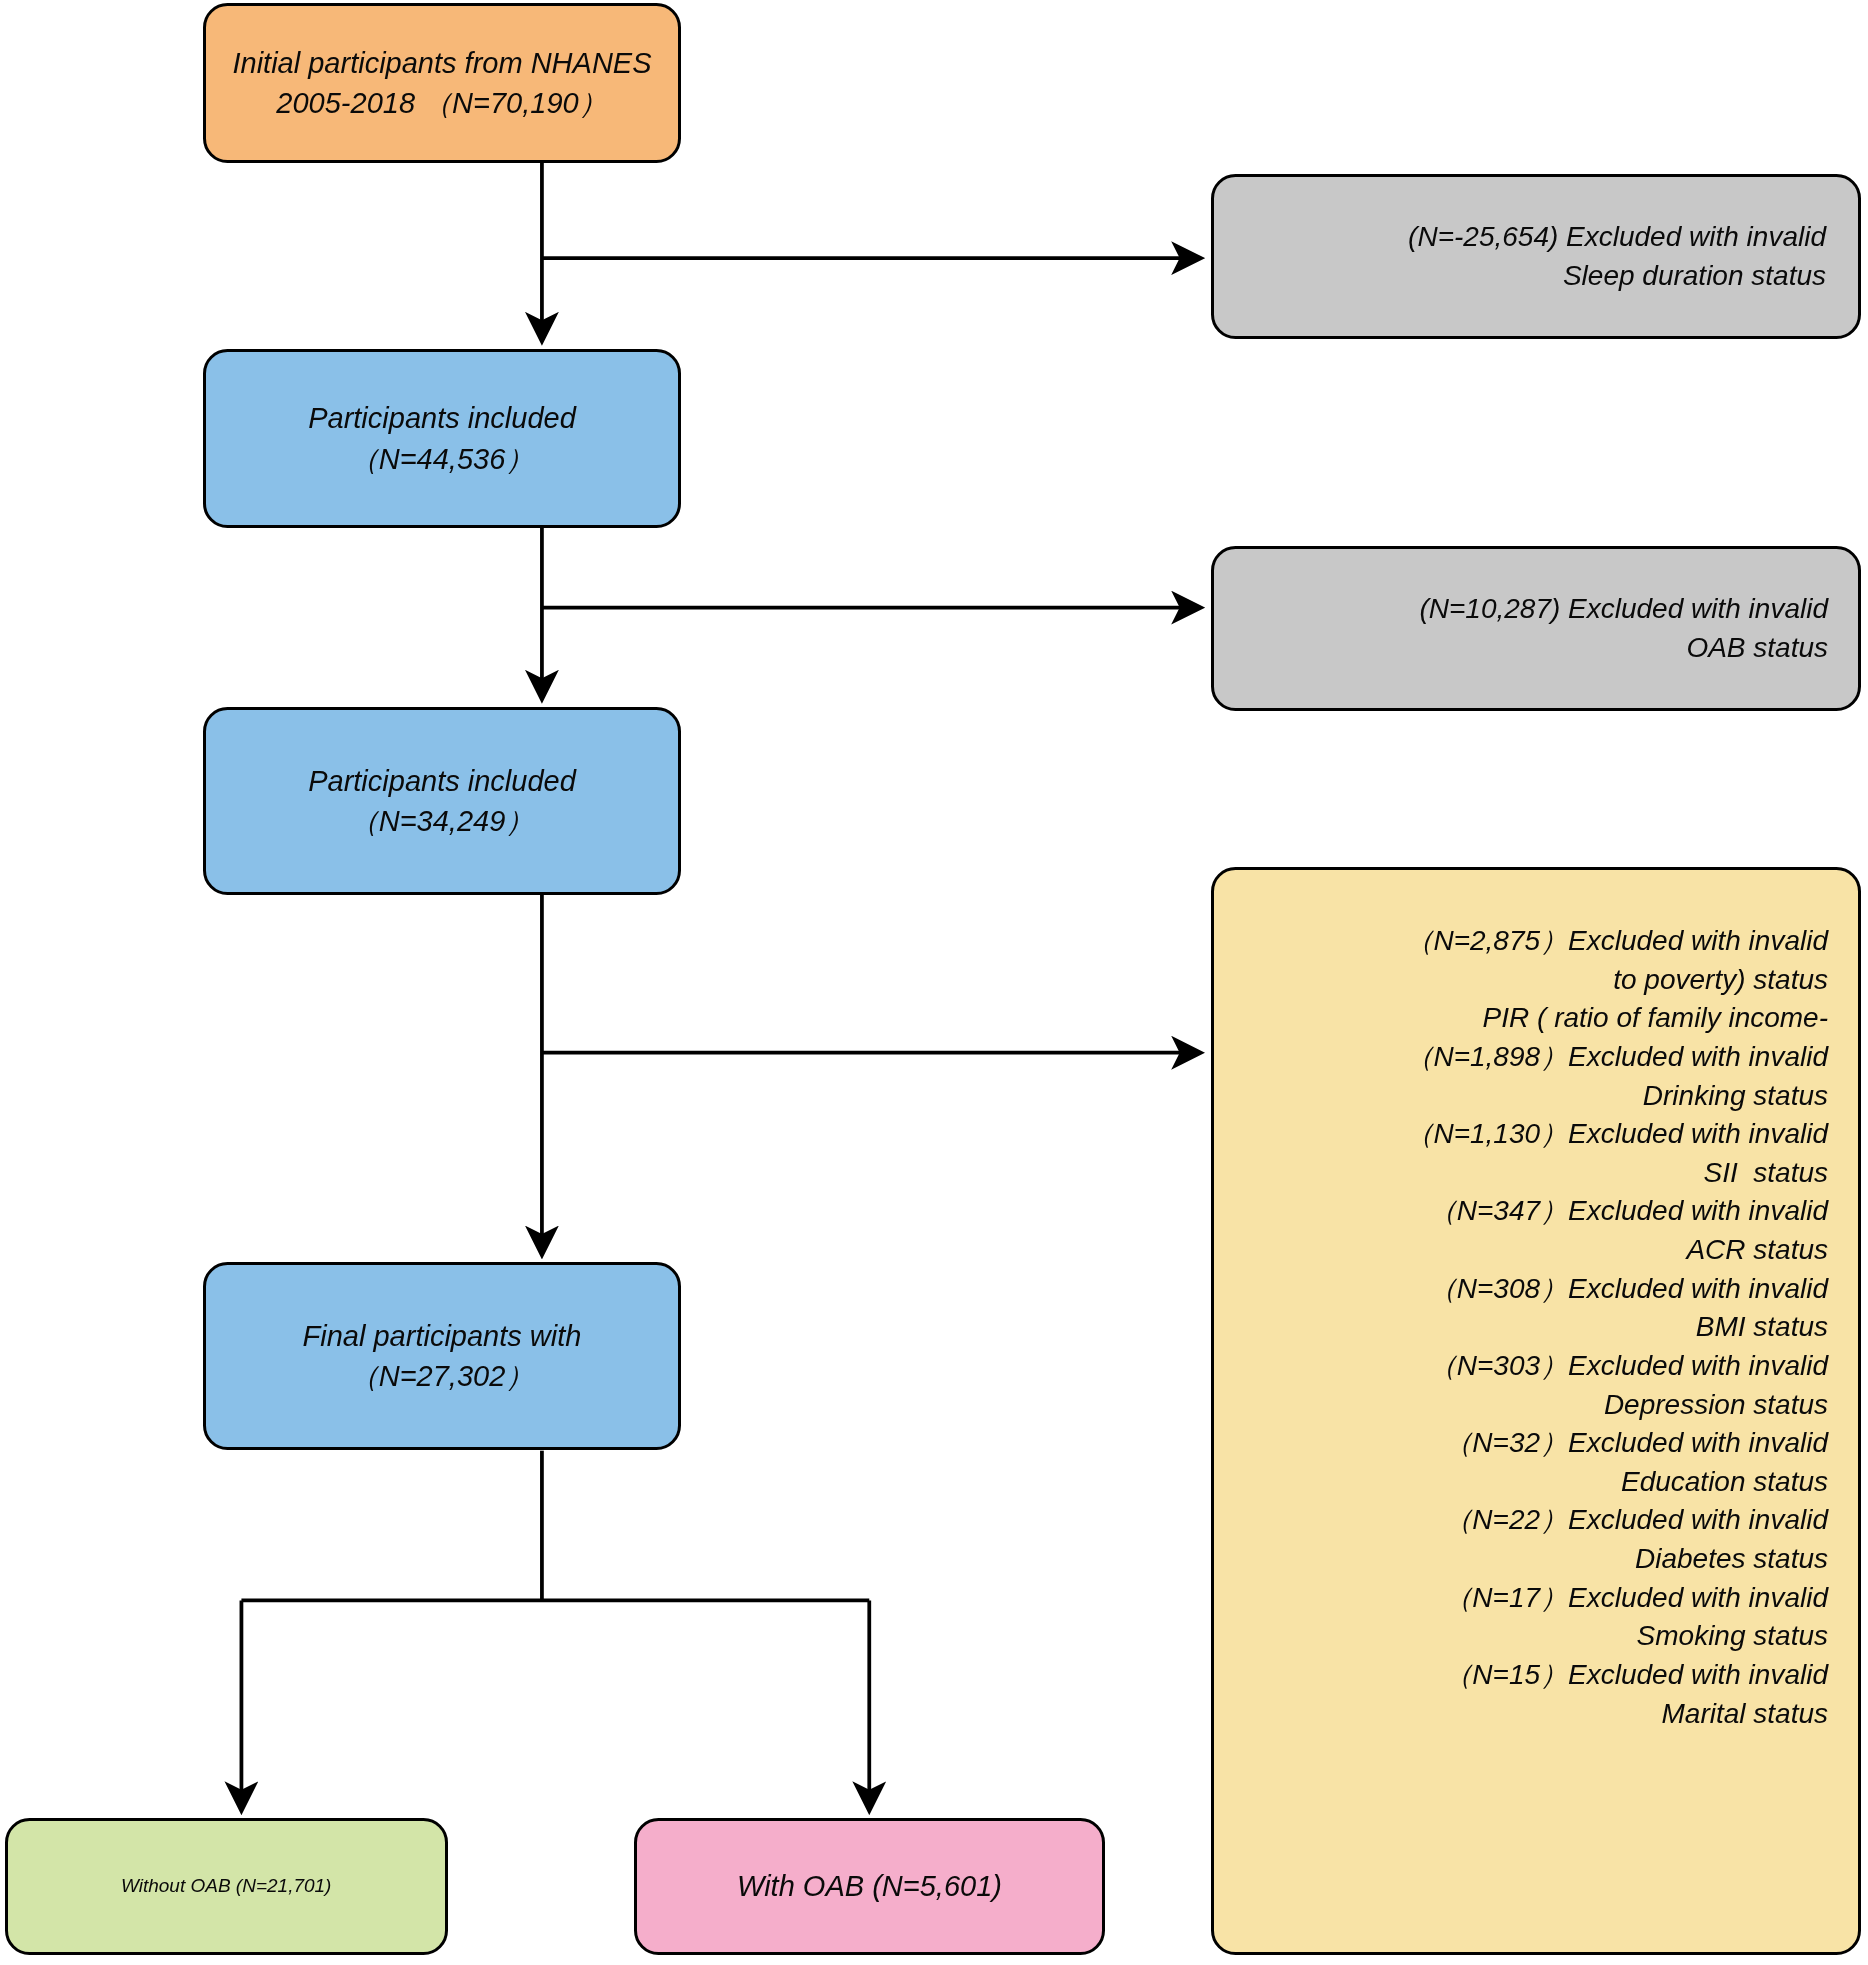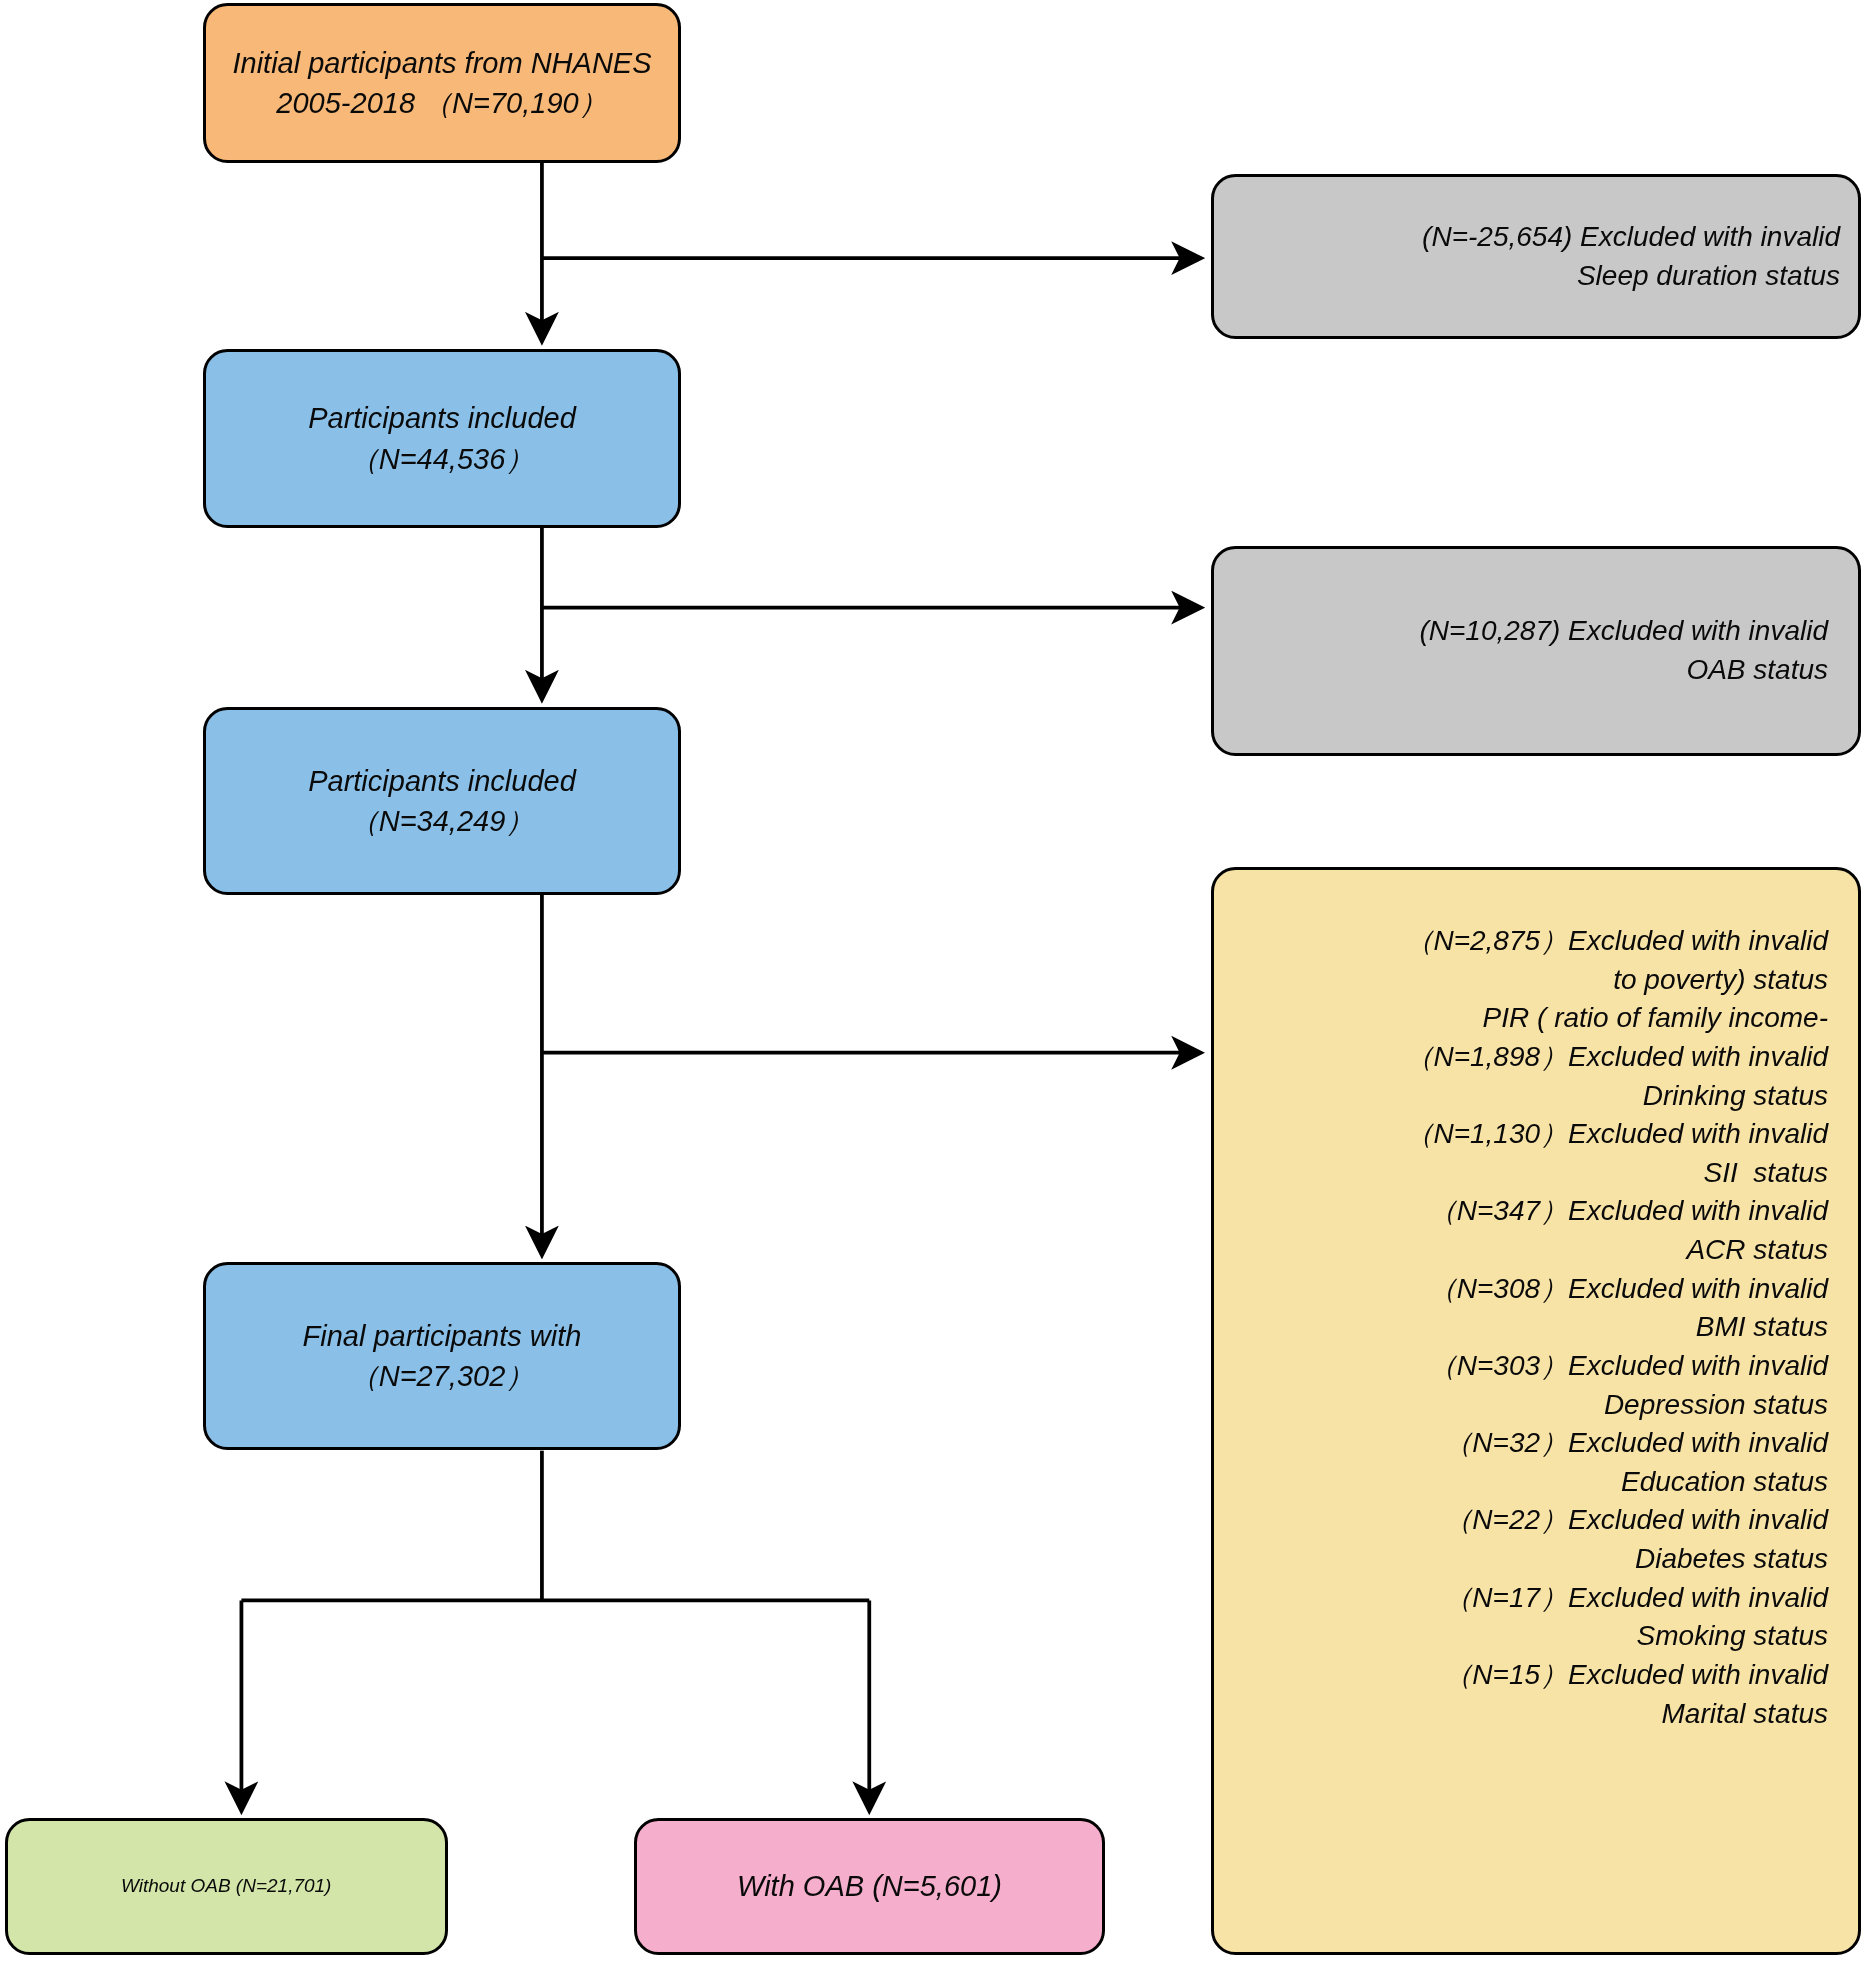--- a/index.html
+++ b/index.html
@@ -78,24 +78,24 @@
     background: #f5aecb;
     font-size: 29px;
   }
 
   
   #node-excl-sleep {
     left: 1211px; top: 174px; width: 650px; height: 165px;
     background: #c8c8c8;
     font-size: 28px;
     align-items: flex-end;
-    padding: 0 18px;
+    padding: 0 32px;
   }
   #node-excl-oab {
-    left: 1211px; top: 546px; width: 650px; height: 210px;
+    left: 1211px; top: 546px; width: 650px; height: 165px;
     background: #c8c8c8;
     font-size: 28px;
     align-items: flex-end;
     padding: 0 30px;
   }
   #node-excl-list {
     left: 1211px; top: 867px; width: 650px; height: 1088px;
     background: #f8e3a6;
     font-size: 28px;
     align-items: flex-end;

